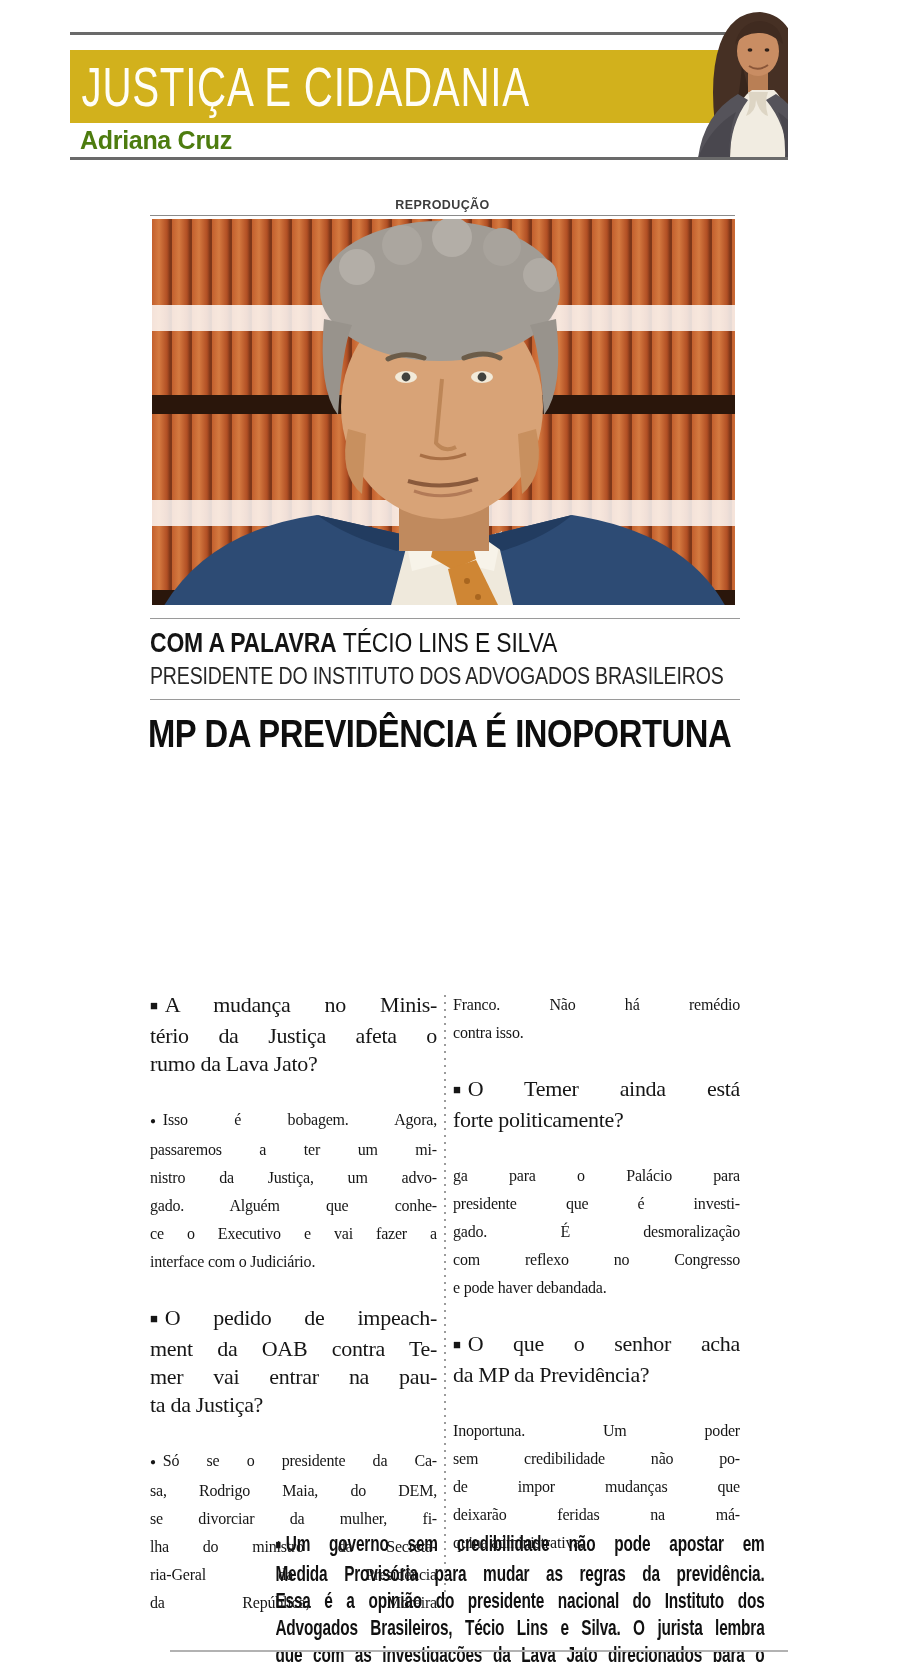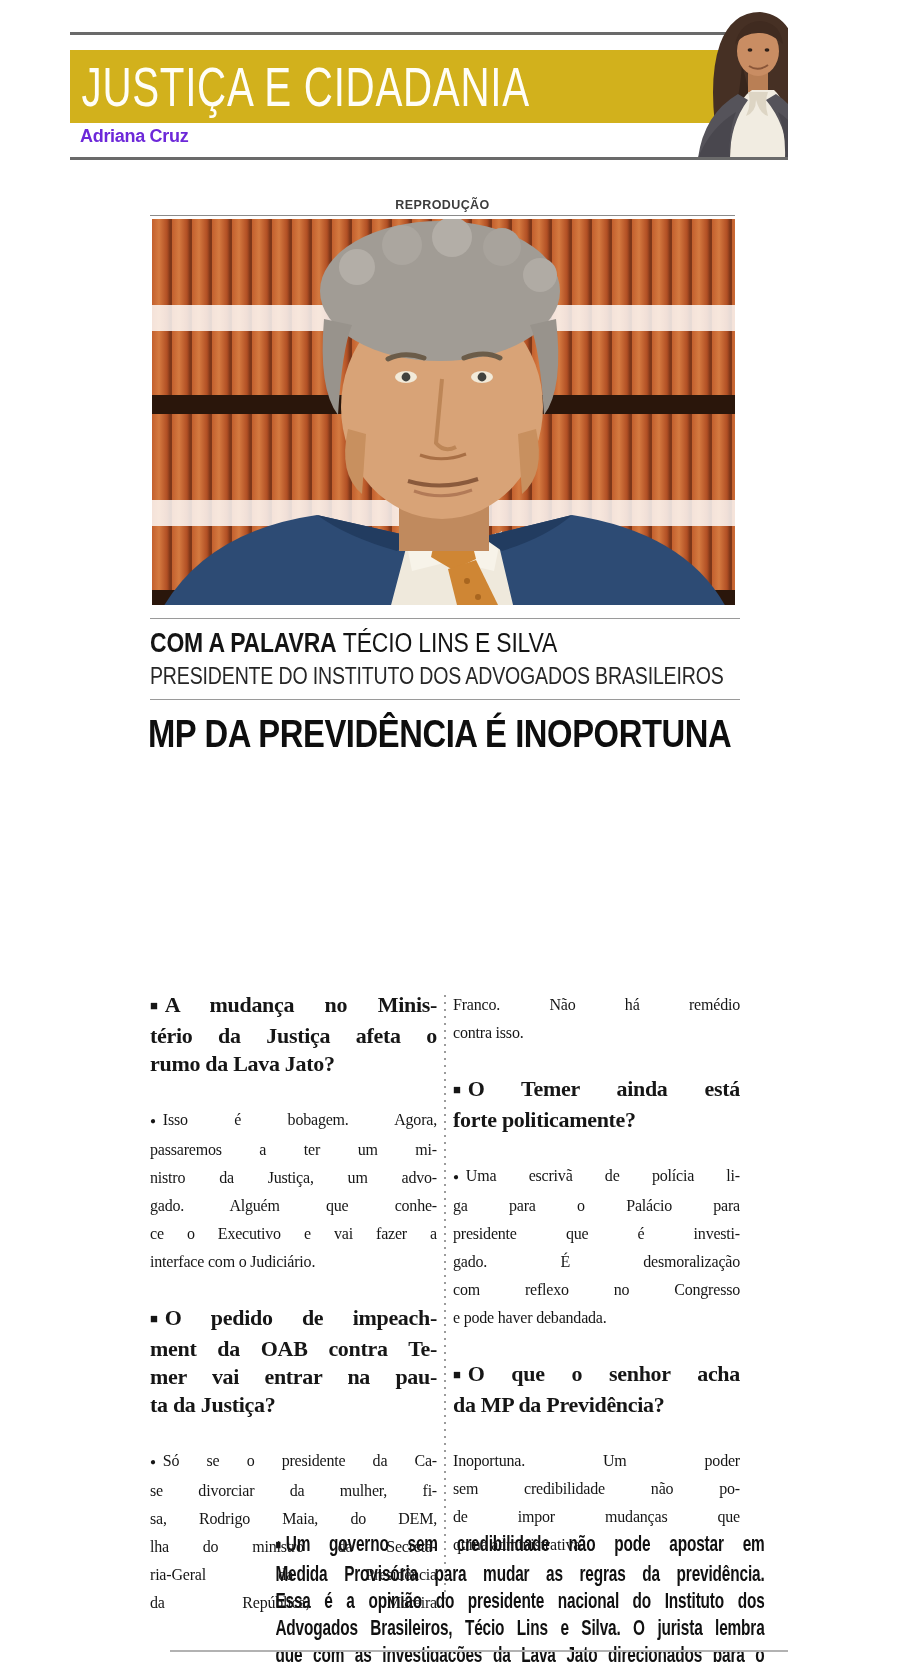--- a/index.html
+++ b/index.html
@@ -19,21 +19,21 @@
     position:absolute; top:50px; left:70px; width:744px; height:73px;
     background:var(--accent,#d2b11c);
   }
   .banner-title {
     display:inline-block; transform:scaleX(0.72); transform-origin:left center;
     font-size:56px; line-height:73px; font-weight:400; color:#fffef7;
     letter-spacing:1px; padding-left:16px; white-space:nowrap;
   }
   .byline {
     position:absolute; top:126px; left:80px;
-    font-size:18px; font-weight:700; color:#6d28d9; letter-spacing:-0.3px;
+    font-size:25px; font-weight:700; color:#4d7c0f; letter-spacing:-0.3px;
   }
   .columnist-photo { position:absolute; top:4px; left:690px; width:125px; height:154px; }
 
   .photo-credit {
     position:absolute; top:198px; left:150px; width:585px; text-align:center;
     font-size:12.5px; font-weight:700; color:#3c3c3c; letter-spacing:0.4px;
   }
   .main-photo {
     position:absolute; top:219px; left:152px; width:583px; height:386px; overflow:hidden;
     background:
@@ -73,21 +73,21 @@
     position:absolute; top:991px; left:150px; width:590px; display:flex;
     font-family:"Liberation Serif", serif;
   }
   .col { width:287px; }
   .col-divider {
     width:2px; height:604px; margin:4px 7px 0 7px;
     background:repeating-linear-gradient(180deg,#9b9b9b 0 2px, transparent 2px 7px);
   }
   .qa-block { margin-bottom:28px; }
   .qa-block:last-child { margin-bottom:0; }
-  .qa-block.question { font-weight:700; font-size:22px; letter-spacing:-0.3px; }
+  .qa-block.question { font-weight:400; font-size:22px; letter-spacing:-0.3px; }
   .qa-block.answer   { font-weight:400; font-size:16px; letter-spacing:-0.2px; }
   .tline {
     line-height:28px; white-space:nowrap; overflow:hidden;
     text-align:justify; text-align-last:justify;
   }
   .lead .tline { line-height:27px; }
   .tline.endline { text-align-last:left; }
   .bullet { display:inline-block; margin-right:7px; }
   .bullet.square_bullet { font-size:0.60em; transform:translateY(-0.18em); }
   .bullet.circle_bullet { font-size:0.62em; transform:translateY(-0.14em); }
@@ -203,52 +203,52 @@
           <div class="tline endline">interface com o Judiciário.</div>
         </div>
         <div class="qa-block question">
           <div class="tline"><span class="bullet square_bullet">■</span>O pedido de impeach-</div>
           <div class="tline">ment da OAB contra Te-</div>
           <div class="tline">mer vai entrar na pau-</div>
           <div class="tline endline">ta da Justiça?</div>
         </div>
         <div class="qa-block answer">
           <div class="tline"><span class="bullet circle_bullet">●</span>Só se o presidente da Ca-</div>
+          <div class="tline">sa, Rodrigo Maia, do DEM,</div>
           <div class="tline">se divorciar da mulher, fi-</div>
-          <div class="tline">sa, Rodrigo Maia, do DEM,</div>
           <div class="tline">lha do ministro da Secreta-</div>
           <div class="tline">ria-Geral da Presidência</div>
           <div class="tline">da República, Moreira</div>
         </div>
       </div>
     <div class="col-divider"></div>
     <div class="col" id="col-right">
         <div class="qa-block answer">
           <div class="tline">Franco. Não há remédio</div>
           <div class="tline endline">contra isso.</div>
         </div>
         <div class="qa-block question">
           <div class="tline"><span class="bullet square_bullet">■</span>O Temer ainda está</div>
           <div class="tline endline">forte politicamente?</div>
         </div>
         <div class="qa-block answer">
-          <div class="tline"><span class="bullet circle_bullet">●</span>Uma escrivã de polícia li-</div>
           <div class="tline">ga para o Palácio para</div>
           <div class="tline">presidente que é investi-</div>
           <div class="tline">gado. É desmoralização</div>
           <div class="tline">com reflexo no Congresso</div>
           <div class="tline endline">e pode haver debandada.</div>
         </div>
         <div class="qa-block question">
           <div class="tline"><span class="bullet square_bullet">■</span>O que o senhor acha</div>
           <div class="tline endline">da MP da Previdência?</div>
         </div>
         <div class="qa-block answer">
           <div class="tline">Inoportuna. Um poder</div>
           <div class="tline">sem credibilidade não po-</div>
           <div class="tline">de impor mudanças que</div>
+          <div class="tline">deixarão feridas na má-</div>
           <div class="tline endline">quina administrativa.</div>
         </div>
       </div>
   </div>
 
   <div class="rule bottom-rule"></div>
 </div>
 
 </body></html>

